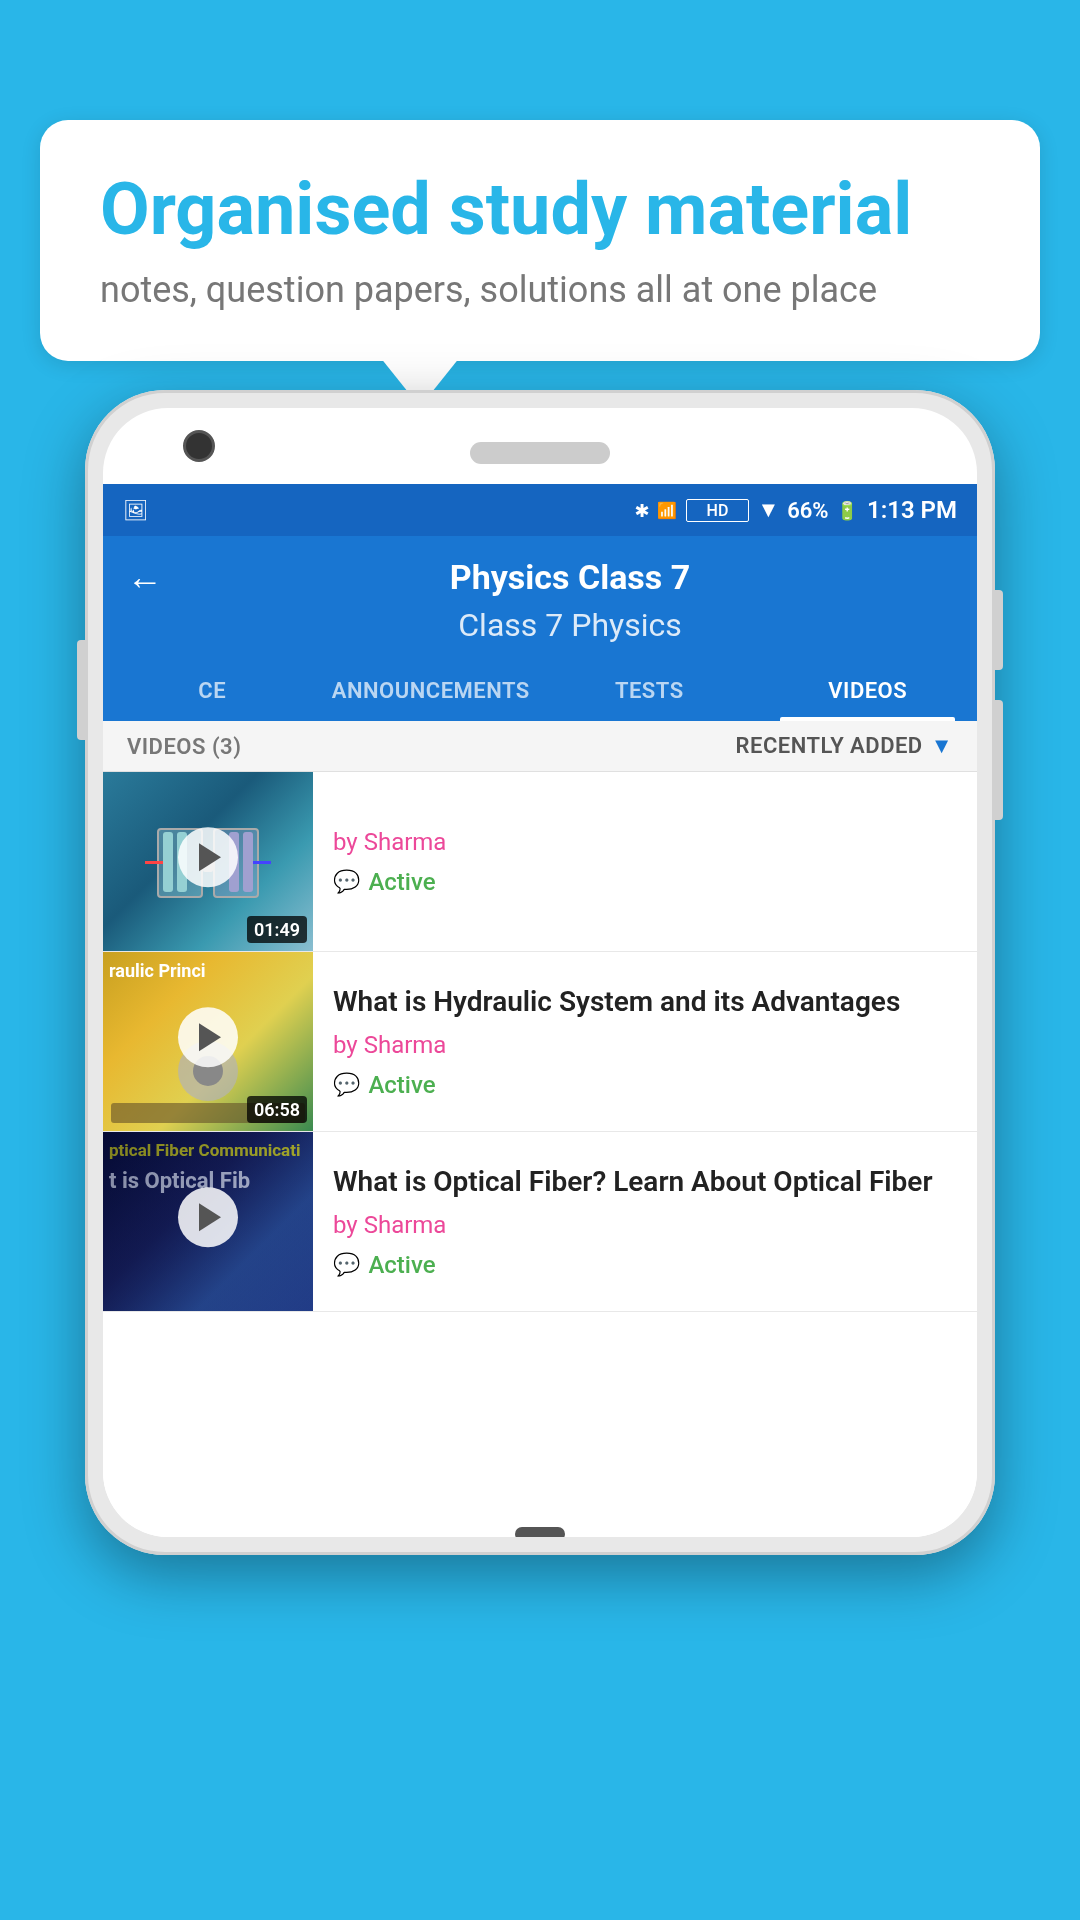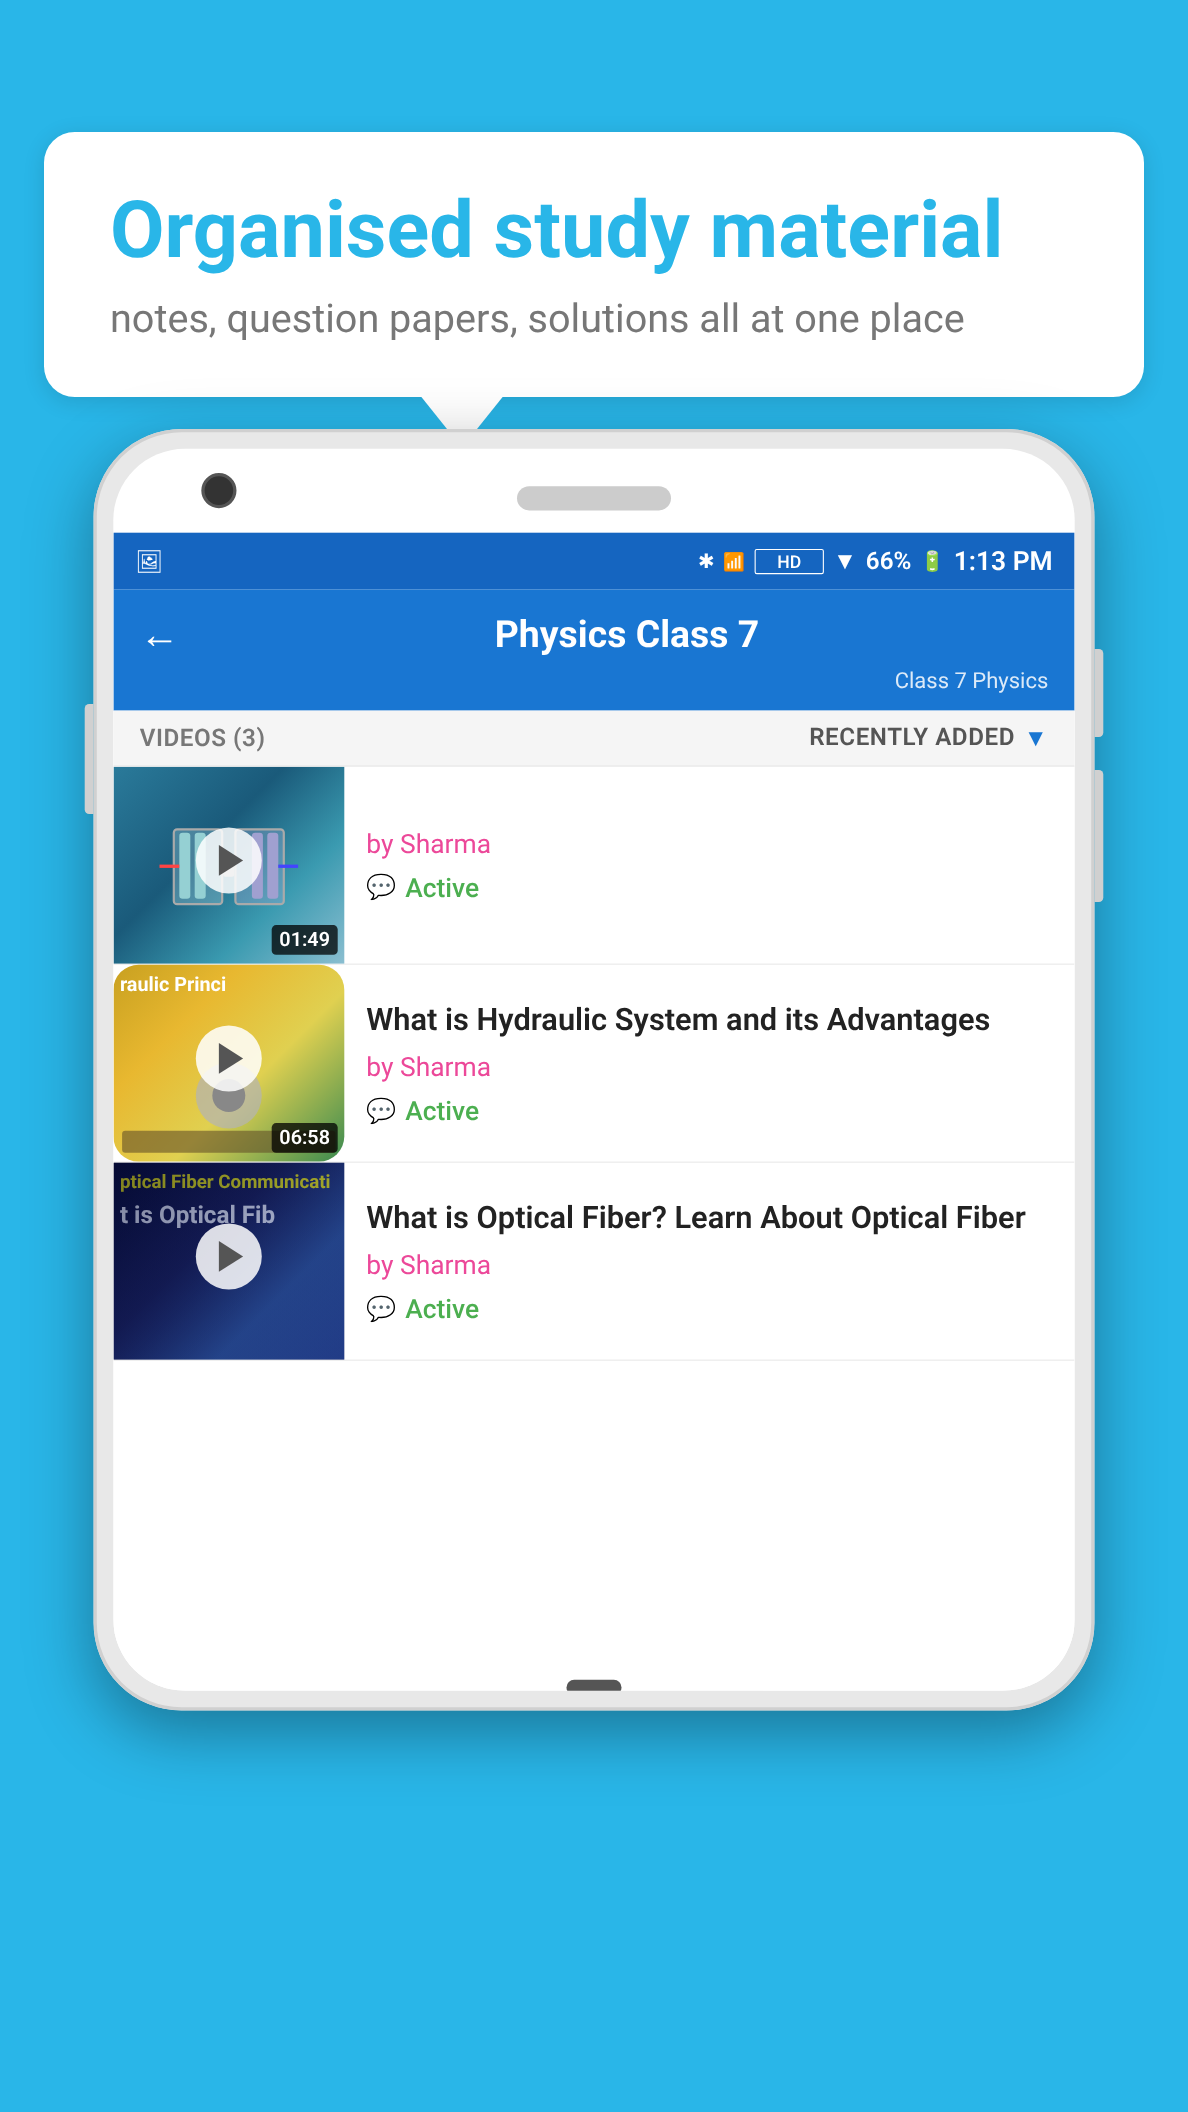--- a/index.html
+++ b/index.html
@@ -187,22 +187,22 @@
     .app-bar-title {
       color: white;
       font-size: 34px;
       font-weight: 700;
       text-align: center;
       flex: 1;
     }
 
     .app-bar-breadcrumb {
       color: rgba(255,255,255,0.85);
-      font-size: 20px;
-      text-align: right;
+      font-size: 32px;
+      text-align: center;
       padding-left: 60px;
     }
 
     
     .tabs-bar {
       background: #1976d2;
       display: flex;
       border-bottom: none;
       flex-shrink: 0;
     }
@@ -281,21 +281,20 @@
       background: #444;
       overflow: hidden;
     }
 
     .thumb-1 {
       background: linear-gradient(135deg, #2a7a9a 0%, #1a5a7a 40%, #3a9ab0 70%, #8abed0 100%);
     }
 
     .thumb-2 {
       background: linear-gradient(135deg, #c8a020 0%, #e8b830 30%, #e0d050 60%, #3a8a50 100%);
-      border-radius: 23px;
     }
 
     .thumb-3 {
       background: linear-gradient(135deg, #0a0a2a 0%, #1a1a4a 40%, #2a4a8a 70%, #1a2a6a 100%);
     }
 
     .thumb-text-2 {
       position: absolute;
       top: 8px;
       left: 6px;
@@ -461,20 +460,34 @@
         </div>
 
         <div class="app-bar">
           <div class="app-bar-top">
             <span class="back-arrow">←</span>
             <span class="app-bar-title">Physics Class 7</span>
           </div>
           <div class="app-bar-breadcrumb">Class 7   Physics</div>
         </div>
 
+        <div class="tabs-bar">
+          <div class="tab-item">
+            <span>CE</span>
+          </div>
+          <div class="tab-item">
+            <span>ANNOUNCEMENTS</span>
+          </div>
+          <div class="tab-item">
+            <span>TESTS</span>
+          </div>
+          <div class="tab-item active">
+            <span>VIDEOS</span>
+          </div>
+        </div>
 
         <div class="videos-header">
           <span class="videos-count">VIDEOS (3)</span>
           <span class="sort-label">
             <span>RECENTLY ADDED</span>
             <span style="color:#1976d2;font-size:22px;">▼</span>
           </span>
         </div>
 
         <div class="video-list">

